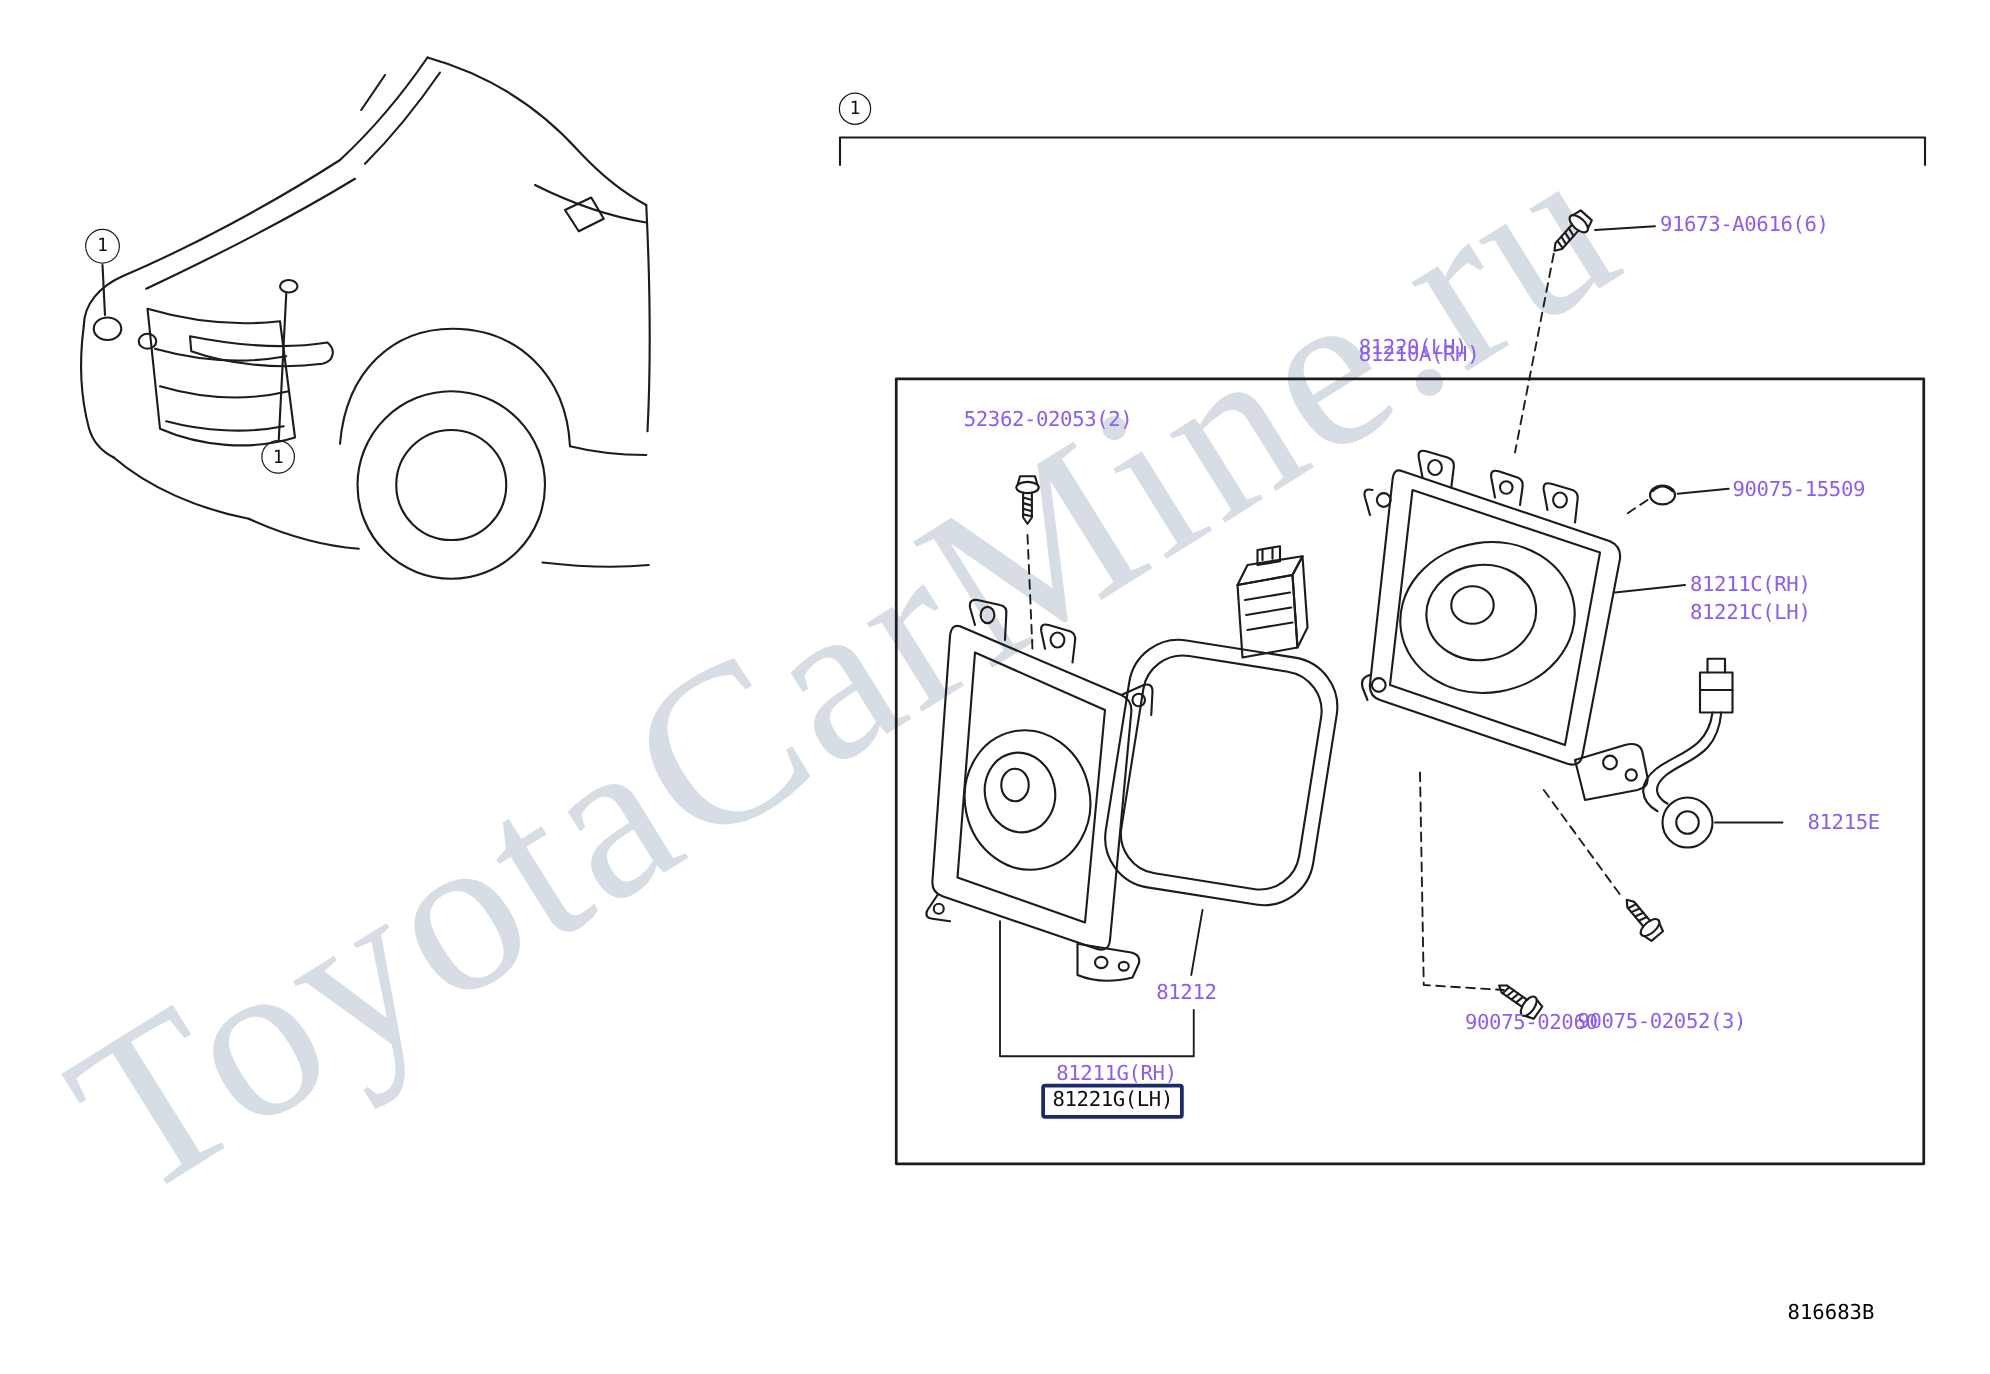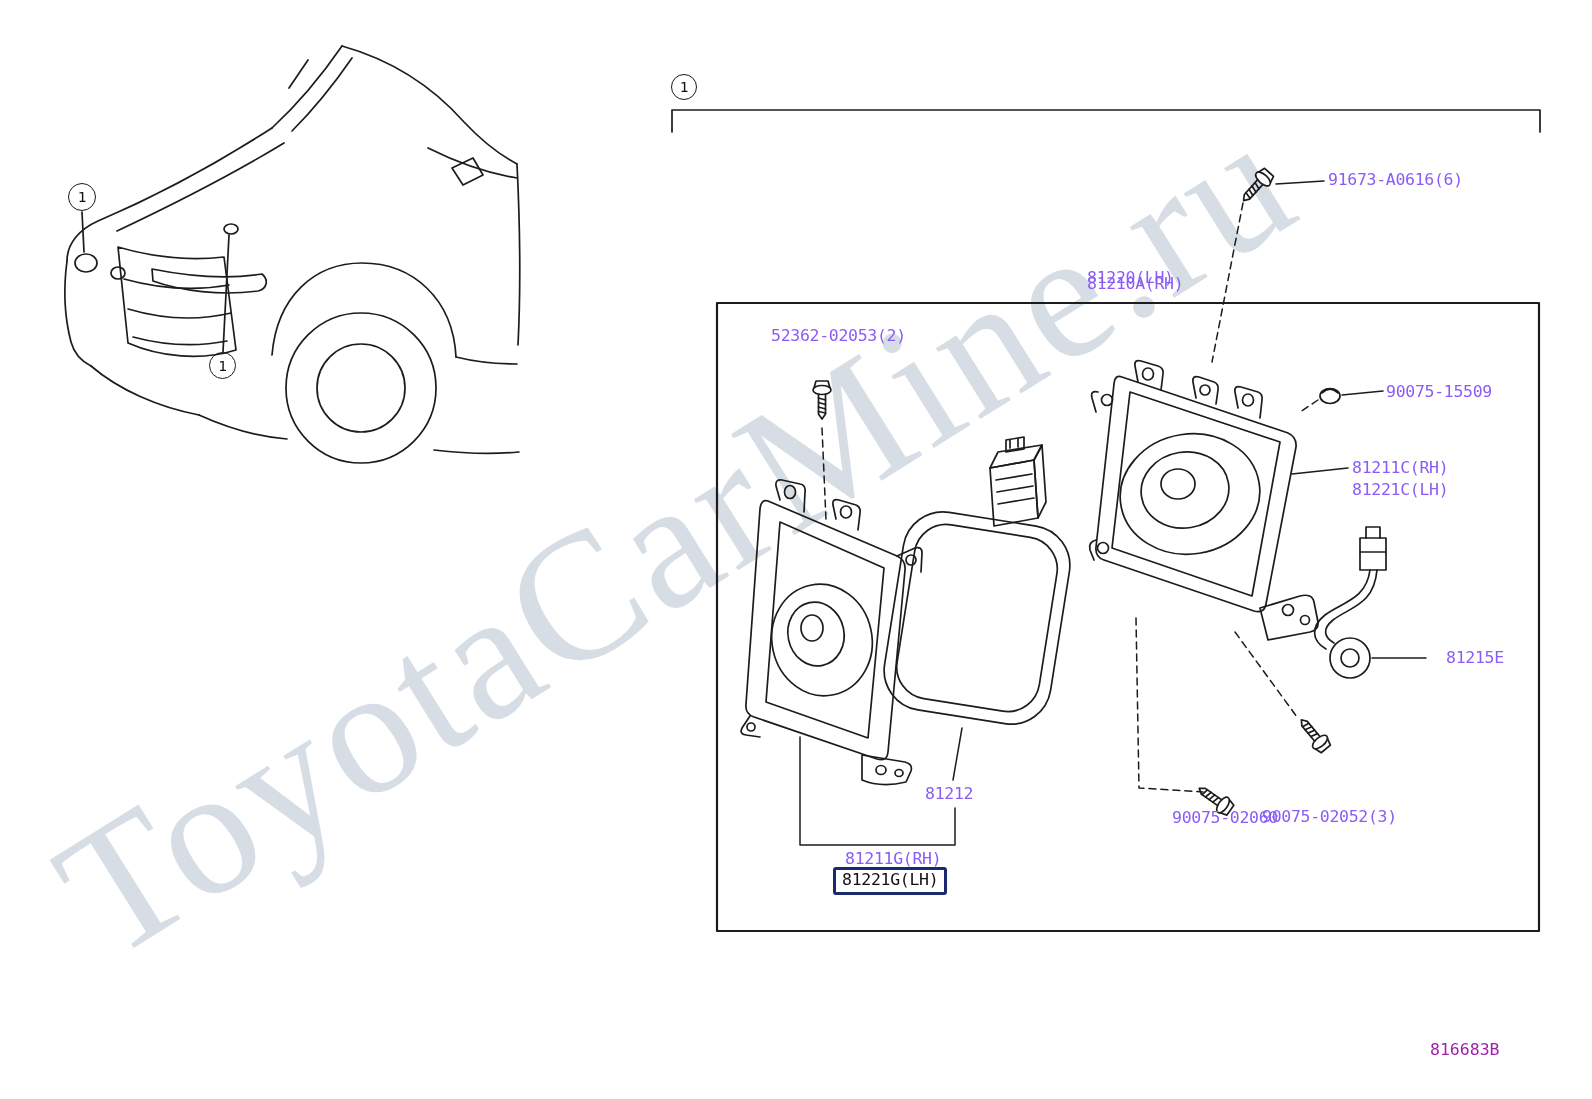--- a/index.html
+++ b/index.html
@@ -10,21 +10,21 @@
          color:#b7c3cf;opacity:.55;white-space:nowrap;z-index:1;pointer-events:none;}
   svg.art{position:absolute;left:0;top:0;z-index:2;}
   .plabel{position:absolute;font-size:16.5px;color:#8b5cf6;white-space:nowrap;z-index:3;
          letter-spacing:-0.3px;line-height:20px;}
   .callout{position:absolute;box-sizing:border-box;border:1.7px solid #1a1a1a;border-radius:50%;
          width:26px;height:26px;display:flex;align-items:center;justify-content:center;
          font-size:14.5px;color:#111;z-index:3;background:transparent;}
   .hlbox{position:absolute;left:833px;top:867px;border:3.5px solid #1b2a6e;border-radius:3px;
          padding:0 6px 3px 6px;z-index:3;}
   .hlbox .plabel-inner{font-size:16.5px;color:#101010;white-space:nowrap;letter-spacing:-0.3px;}
-  .doccode{position:absolute;left:1430px;top:1040px;font-size:16.5px;color:#a21caf;z-index:3;}
+  .doccode{position:absolute;left:1430px;top:1040px;font-size:16.5px;color:#000000;z-index:3;}
 </style>
 </head>
 <body>
 
 <div id="stage">
 
   <div class="watermark">ToyotaCarMine.ru</div>
 
   <svg class="art" width="1592" height="1099" viewBox="0 0 1592 1099">
     <defs>

